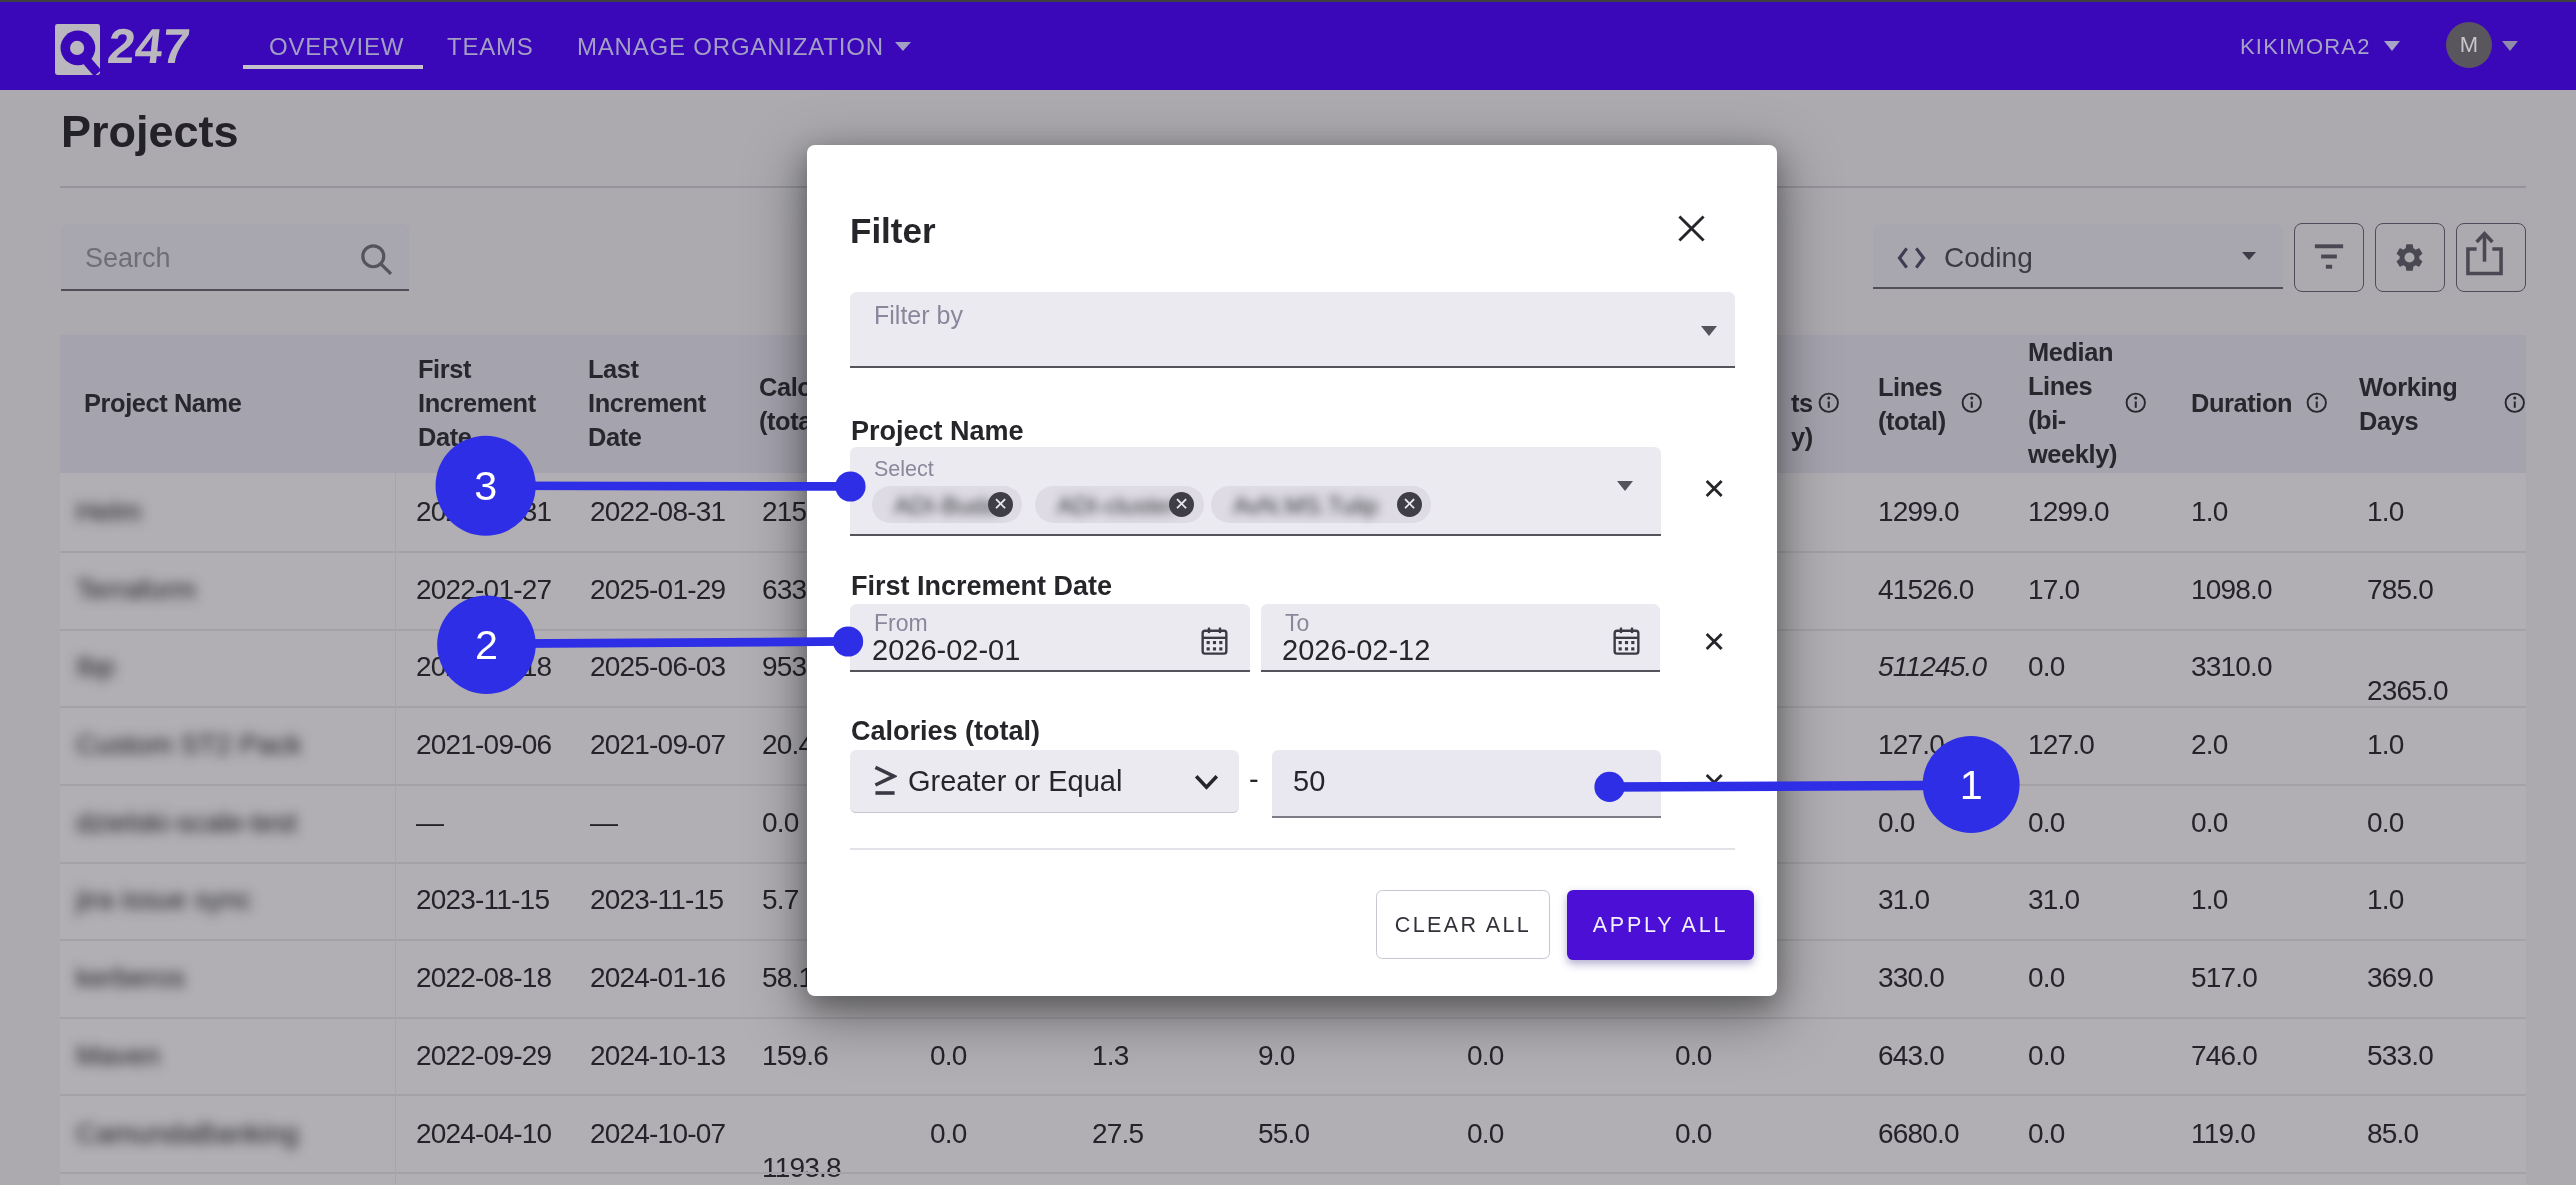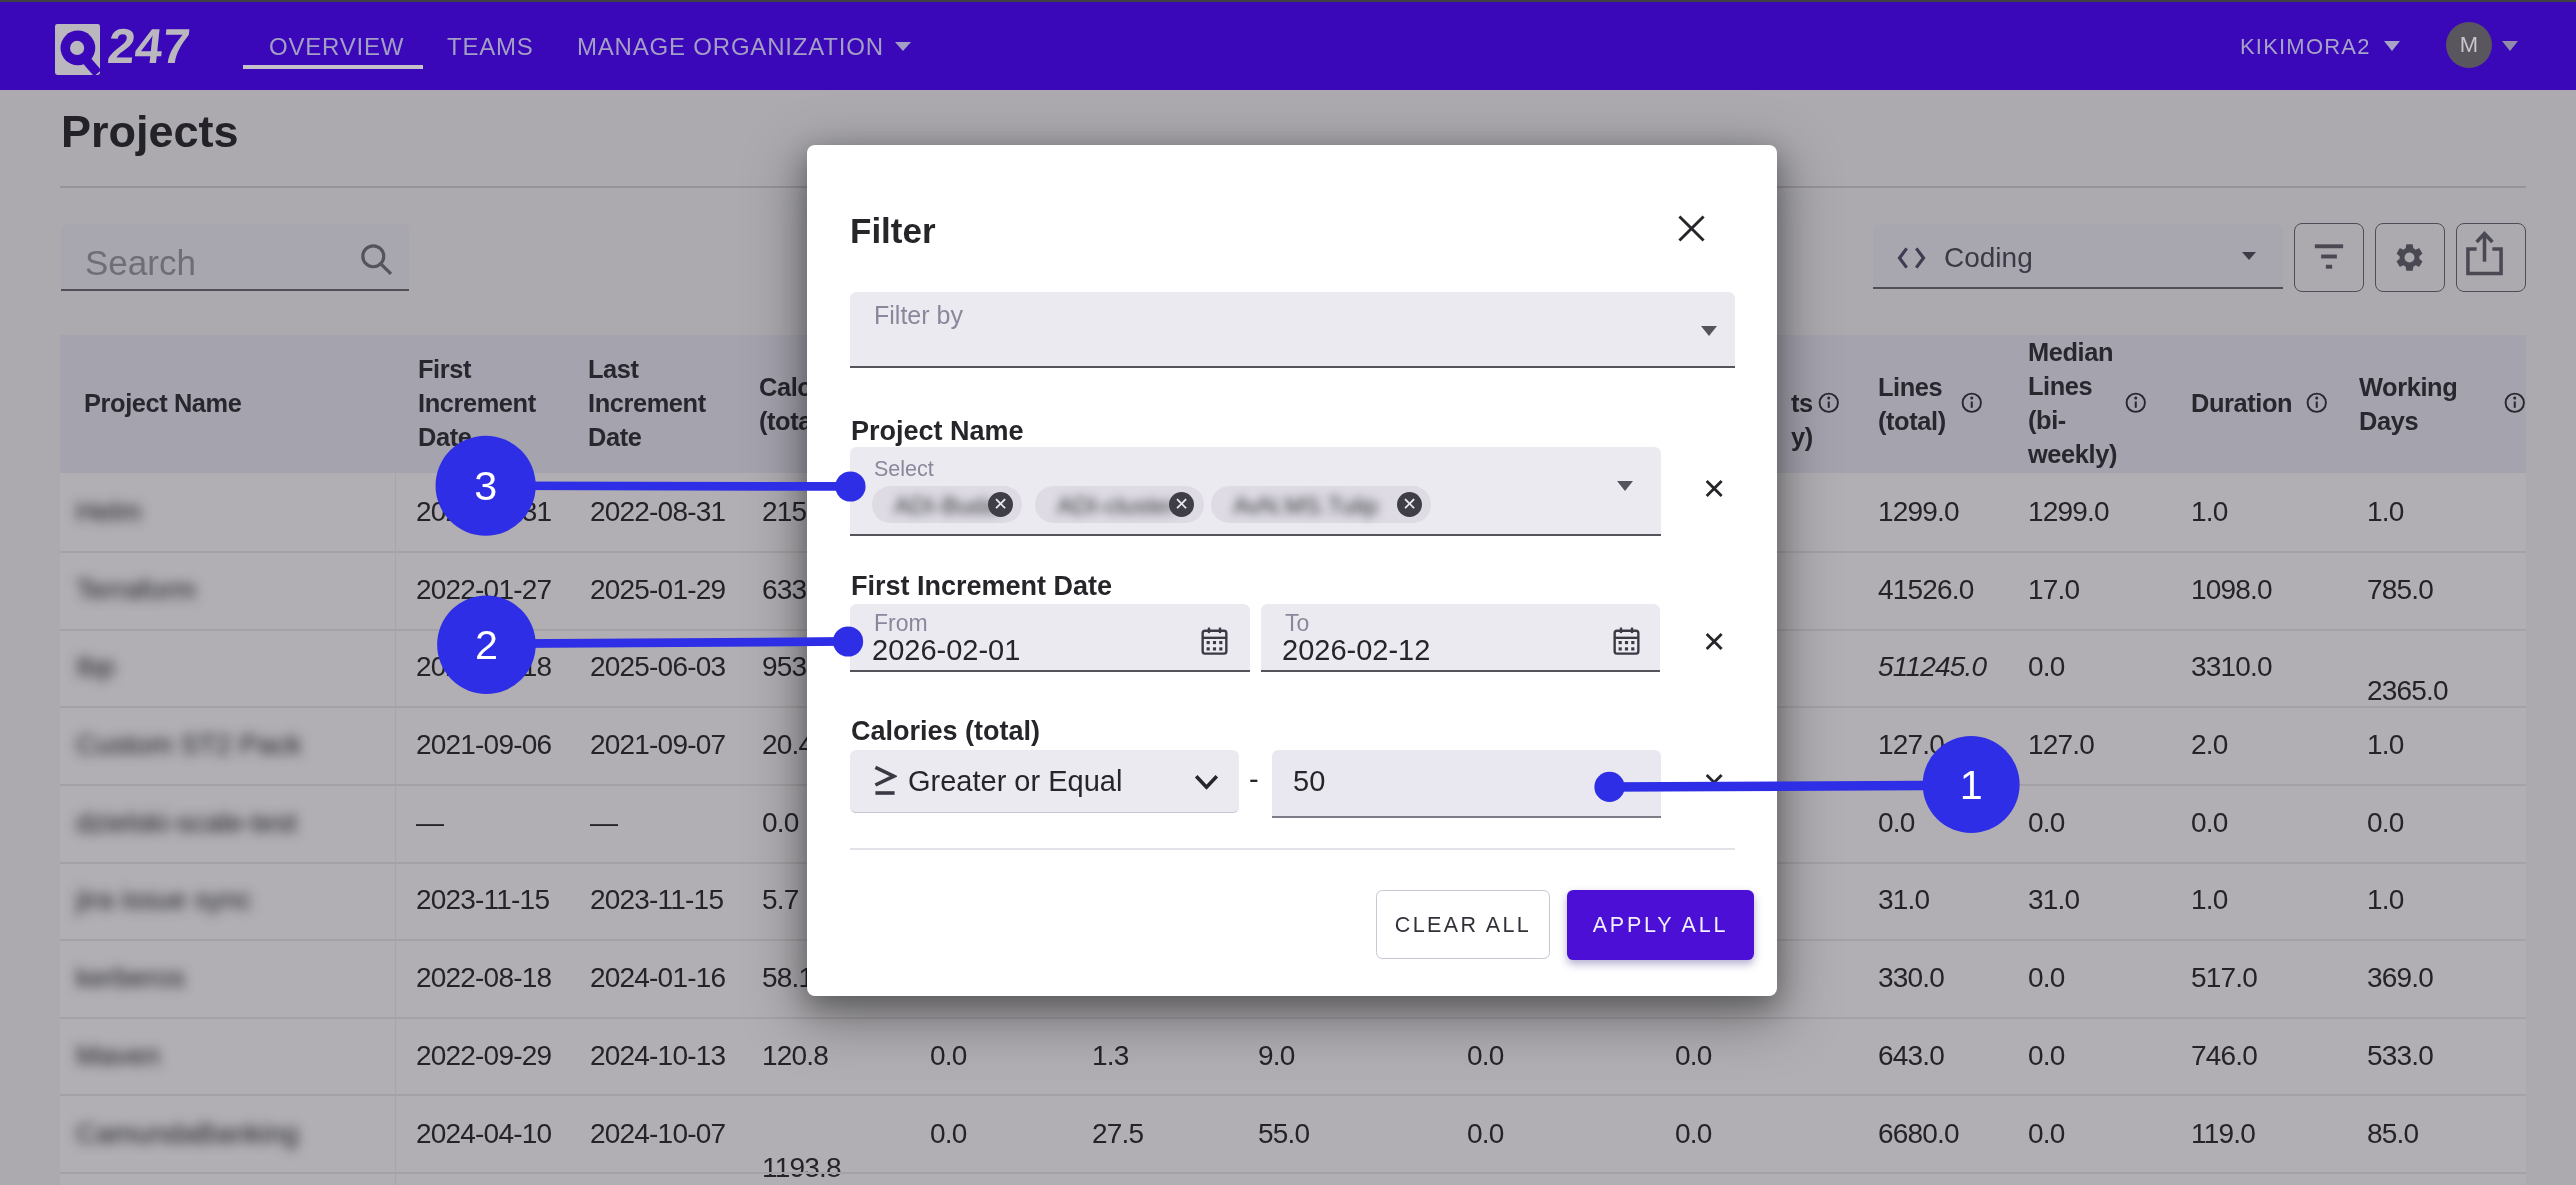--- a/index.html
+++ b/index.html
@@ -19,21 +19,21 @@
 #kikicaret { left:2384px; top:41px; width:0; height:0; border-left:8.7px solid transparent; border-right:8.7px solid transparent; border-top:10.3px solid #A7A3C6; }
 #avatar { left:2446px; top:22px; width:46px; height:46px; border-radius:50%; background:#59565E; color:#C9C6CD; font-size:22px; text-align:center; line-height:46px; }
 #avcaret { left:2502px; top:41px; width:0; height:0; border-left:8.7px solid transparent; border-right:8.7px solid transparent; border-top:10.3px solid #8F8BA8; }
 
 
 #title { left:61px; top:106px; font-size:45px; font-weight:bold; color:#232229; }
 #hr1 { left:60px; top:186px; width:2466px; height:1.6px; background:#96949A; }
 
 
 #search { left:61px; top:224px; width:348px; height:67px; background:#A8A6AF; border-radius:6.4px 6.4px 0 0; border-bottom:2.4px solid #504E56; }
-#searchph { left:85px; top:243px; font-size:35px; color:#6F6D77; }
+#searchph { left:85px; top:243px; font-size:27px; color:#6F6D77; }
 
 
 #coding { left:1873px; top:224px; width:410px; height:65px; background:#A8A6AF; border-radius:6.4px 6.4px 0 0; border-bottom:2.4px solid #504E56; }
 #codingtxt { left:1944px; top:242px; font-size:28px; color:#3A3944; }
 
 #codingcaret { left:2242px; top:252px; width:0; height:0; border-left:7.6px solid transparent; border-right:7.6px solid transparent; border-top:8.7px solid #3E3C48; }
 
 .sqbtn { top:223px; width:70px; height:69px; border:1.6px solid #4E4C59; border-radius:8px; }
 #btn1 { left:2294px; } #btn2 { left:2375px; } #btn3 { left:2456px; }
 
@@ -211,21 +211,21 @@
 <div class="abs cell" style="left:1467px; top:962px;">0.0</div>
 <div class="abs cell" style="left:1675px; top:962px;">0.0</div>
 <div class="abs cell" style="left:1878px; top:962px;">330.0</div>
 <div class="abs cell" style="left:2028px; top:962px;">0.0</div>
 <div class="abs cell" style="left:2191px; top:962px;">517.0</div>
 <div class="abs cell" style="left:2367px; top:962px;">369.0</div>
 <div class="abs rowsep" style="top:1017px;"></div>
 <div class="abs cell blurname" style="left:76px; top:1040px;">Maven</div>
 <div class="abs cell" style="left:416px; top:1040px;">2022-09-29</div>
 <div class="abs cell" style="left:590px; top:1040px;">2024-10-13</div>
-<div class="abs cell" style="left:762px; top:1040px;">120.8</div>
+<div class="abs cell" style="left:762px; top:1040px;">159.6</div>
 <div class="abs cell" style="left:930px; top:1040px;">0.0</div>
 <div class="abs cell" style="left:1092px; top:1040px;">1.3</div>
 <div class="abs cell" style="left:1258px; top:1040px;">9.0</div>
 <div class="abs cell" style="left:1467px; top:1040px;">0.0</div>
 <div class="abs cell" style="left:1675px; top:1040px;">0.0</div>
 <div class="abs cell" style="left:1878px; top:1040px;">643.0</div>
 <div class="abs cell" style="left:2028px; top:1040px;">0.0</div>
 <div class="abs cell" style="left:2191px; top:1040px;">746.0</div>
 <div class="abs cell" style="left:2367px; top:1040px;">533.0</div>
 <div class="abs rowsep" style="top:1094px;"></div>

